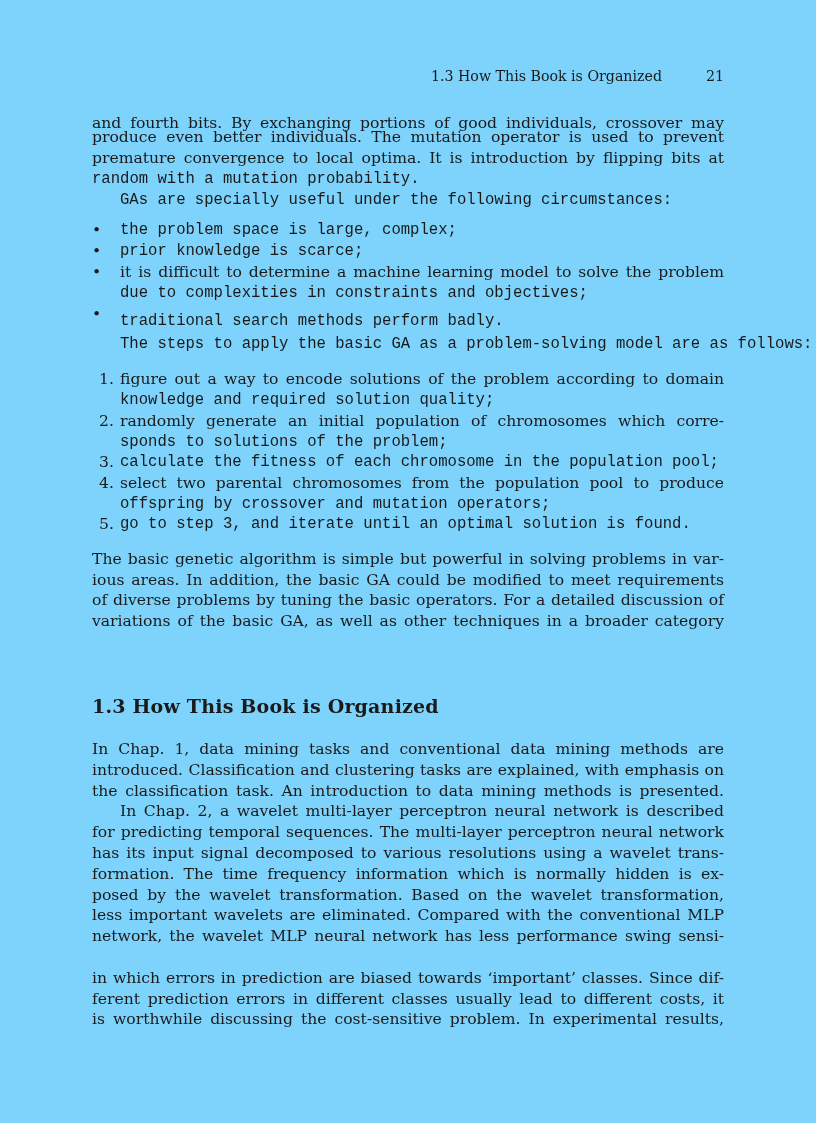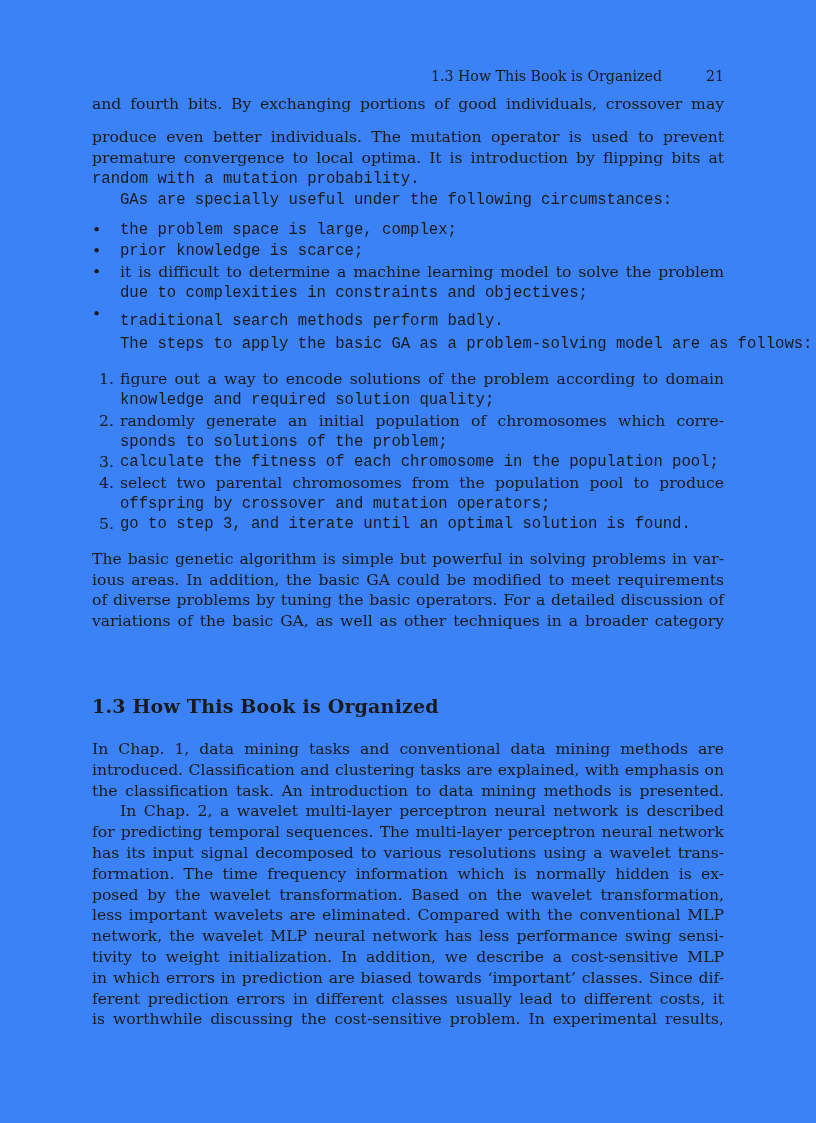--- a/index.html
+++ b/index.html
@@ -1,18 +1,18 @@
 <!DOCTYPE html>
 <html><head>
 <meta charset="utf-8">
 <style>
   html, body { margin: 0; padding: 0; background: #ffffff; }
   body { width: 816px; height: 1123px; position: relative; overflow: hidden;
          font-family: "DejaVu Serif", "Liberation Serif", serif; color: #1a1a1a; }
-  .page { position: absolute; left: 0; top: 0; width: 816px; height: 1123px; background: #3b82f6; }
+  .page { position: absolute; left: 0; top: 0; width: 816px; height: 1123px; background: #7dd3fc; }
   .running-head { position: absolute; top: 68px; left: 92px; width: 632px; height: 20px;
                   font-size: 14.2px; }
   .rh-title { position: absolute; right: 62px; top: 0; white-space: nowrap; }
   .rh-page { position: absolute; right: 0; top: 0; }
   .line { position: absolute; left: 92px; width: 632px; font-size: 15.6px; line-height: 20.6px;
           height: 20.6px; white-space: nowrap; text-align: justify; text-align-last: justify; }
   .line.last { text-align-last: left; font-family: Liberation Mono, monospace; }
   .line.indent { left: 120px; width: 604px; }
   .line.li { left: 120px; width: 604px; }
   .bullet { position: absolute; left: 92px; width: 10px; font-size: 15.6px; line-height: 20.6px; }
@@ -23,21 +23,21 @@
 </head>
 <body>
 
 <div class="page">
 
   <div class="running-head">
     <span class="rh-title">1.3 How This Book is Organized</span>
     <span class="rh-page">21</span>
   </div>
 
-  <div class="line" style="top:94px">and fourth bits. By exchanging portions of good individuals, crossover may</div>
+  <div class="line" style="top:113px">and fourth bits. By exchanging portions of good individuals, crossover may</div>
   <div class="line" style="top:127px">produce even better individuals. The mutation operator is used to prevent</div>
   <div class="line" style="top:148px">premature convergence to local optima. It is introduction by flipping bits at</div>
   <div class="line last" style="top:169px">random with a mutation probability.</div>
 
   <div class="line indent last" style="top:190px">GAs are specially useful under the following circumstances:</div>
 
   <div>
     <span class="bullet" style="top:220px">•</span>
     <div class="line li last" style="top:220px">the problem space is large, complex;</div>
 
@@ -85,18 +85,17 @@
   <div class="line" style="top:760px">introduced. Classification and clustering tasks are explained, with emphasis on</div>
   <div class="line" style="top:781px">the classification task. An introduction to data mining methods is presented.</div>
 
   <div class="line indent" style="top:801px">In Chap. 2, a wavelet multi-layer perceptron neural network is described</div>
   <div class="line" style="top:822px">for predicting temporal sequences. The multi-layer perceptron neural network</div>
   <div class="line" style="top:843px">has its input signal decomposed to various resolutions using a wavelet trans-</div>
   <div class="line" style="top:864px">formation. The time frequency information which is normally hidden is ex-</div>
   <div class="line" style="top:885px">posed by the wavelet transformation. Based on the wavelet transformation,</div>
   <div class="line" style="top:905px">less important wavelets are eliminated. Compared with the conventional MLP</div>
   <div class="line" style="top:926px">network, the wavelet MLP neural network has less performance swing sensi-</div>
-  <div class="line" style="top:947px">tivity to weight initialization. In addition, we describe a cost-sensitive MLP</div>
   <div class="line" style="top:968px">in which errors in prediction are biased towards ‘important’ classes. Since dif-</div>
   <div class="line" style="top:989px">ferent prediction errors in different classes usually lead to different costs, it</div>
   <div class="line" style="top:1009px">is worthwhile discussing the cost-sensitive problem. In experimental results,</div>
 
 </div>
 
 </body></html>

